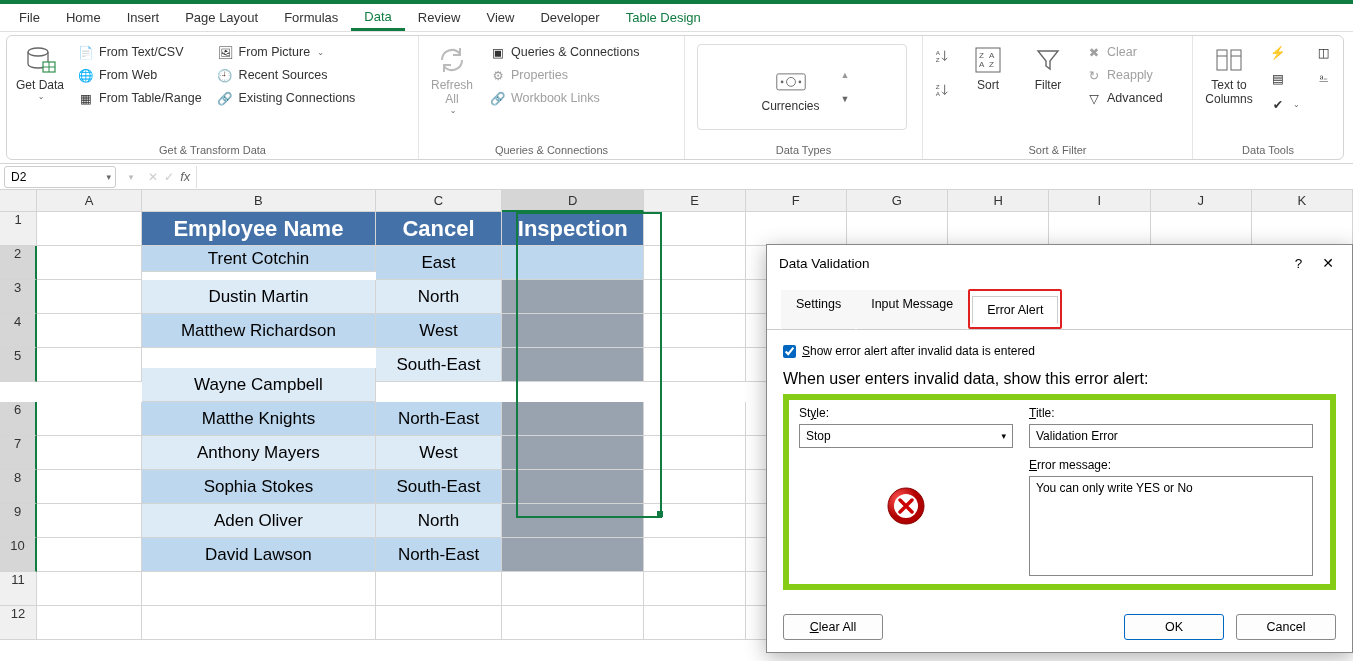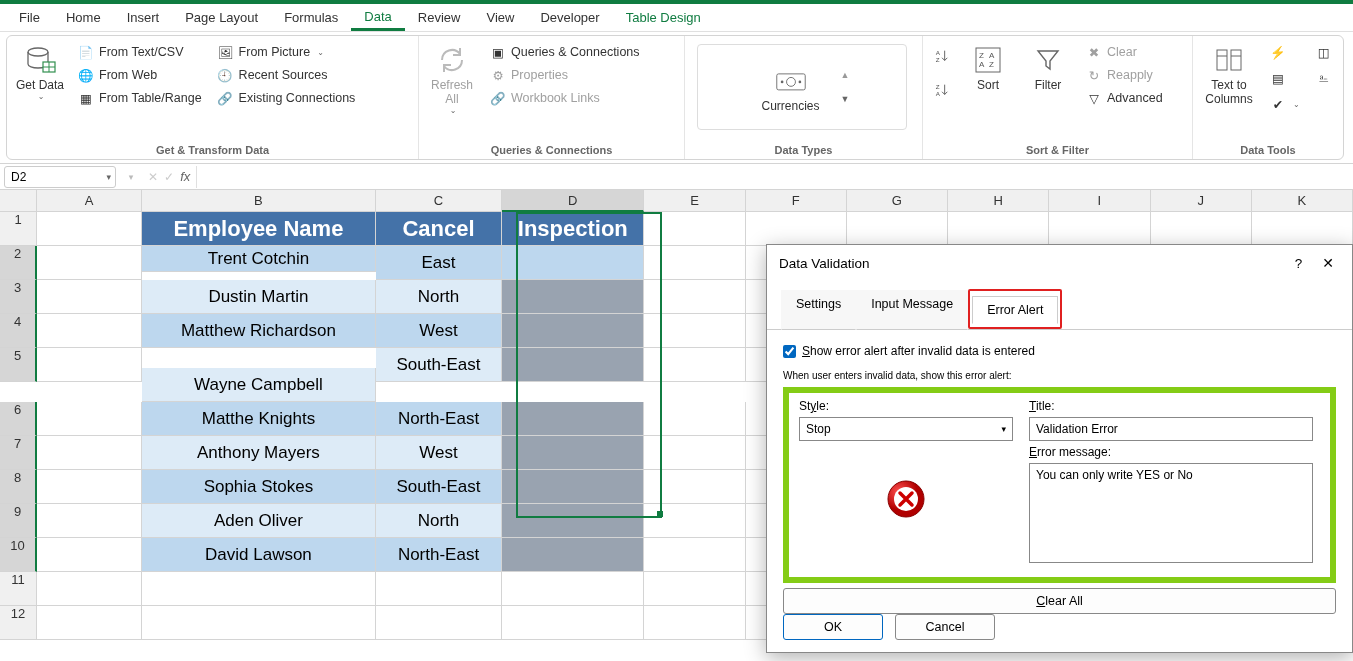--- a/index.html
+++ b/index.html
@@ -9,21 +9,21 @@
 
 .menu-bar { display: flex; align-items: center; height: 28px; padding: 0 6px; border-bottom: 1px solid #e0e0e0; }
 .menu-item { padding: 4px 13px; font-size: 13px; color: #333; cursor: pointer; }
 .menu-item.active { border-bottom: 3px solid #107c41; color: #107c41; font-weight: 500;}
 .menu-item.contextual { color: #107c41; }
 
 .ribbon { display: flex; background: #fff; border-bottom: 1px solid #d4d4d4; padding: 4px 6px 0; height: 132px; }
 .ribbon-panel { border: 1px solid #d4d4d4; border-radius: 6px; height: 125px; display: flex; position: relative; bottom:1px;}
 .ribbon-group { padding: 4px 8px 0; position: relative; display: flex; flex-direction: column; border-right: 1px solid #e5e5e5;}
 .ribbon-group:last-child { border-right: none; }
-.ribbon-group-label { font-size: 11px; color: #666; text-align: center; position: absolute; bottom: 3px; left:0; right:0;font-weight:bold;}
+.ribbon-group-label { font-size: 11px; color: #666; text-align: center; position: absolute; bottom: 3px; left:0; right:0;}
 .ribbon-row { display: flex; align-items: flex-start; gap: 10px; height: 100px;}
 .big-btn { display: flex; flex-direction: column; align-items: center; justify-content: flex-start; width: 50px; text-align: center; font-size: 12px; color: #333; padding-top: 4px; cursor:pointer;}
 .big-btn.disabled { color:#a0a0a0;}
 .big-icon { width: 32px; height: 32px; display:flex; align-items:center; justify-content:center; font-size: 28px; margin-bottom:2px;}
 .small-list { display: flex; flex-direction: column; gap: 3px; padding-top: 2px;}
 .small-btn { display: flex; align-items: center; gap: 5px; font-size: 12.5px; color: #333; cursor:pointer; white-space:nowrap; padding:2px 3px;}
 .small-btn.disabled { color:#a0a0a0; }
 .small-icon { width:16px; height:16px; display:inline-flex; align-items:center; justify-content:center; }
 .chev { font-size:8px; color:#666; margin-left:2px;}
 
@@ -52,29 +52,29 @@
 .dialog { position:absolute; left:766px; top:244px; width:587px; height:409px; background:#fff; border:1px solid #888; box-shadow:0 5px 20px rgba(0,0,0,.3); font-size:12px;}
 .dlg-title { display:flex; justify-content:space-between; align-items:center; padding:8px 12px; font-size:13.5px;}
 .dlg-close { font-size:14px; cursor:pointer; padding:2px 6px;}
 .tabs { display:flex; gap:0; padding-left:14px; margin-top:8px;}
 .tab { padding:6px 14px; font-size:12.5px; border:1px solid transparent; cursor:pointer; position:relative; top:1px; background:#f7f7f7; border-bottom:1px solid #ccc;}
 .tab.active { border:1px solid #ccc; border-bottom:1px solid #fff; background:#fff;}
 .tab-hl { border:2px solid #e02020; border-radius:2px; padding:4px 2px;}
 .tab-content { border-top:1px solid #ccc; padding:14px 16px;}
 .chk-row { display:flex; align-items:center; gap:6px; margin-bottom:12px;}
 .chk-row input { accent-color:#0067c0;}
-.section-label { font-size:10px; margin-bottom:6px;}
+.section-label { font-size:16px; margin-bottom:6px;}
 .red-box { border:6px solid #84cc16; padding:6px 10px 10px; position:relative; height:196px;}
 .form-row { display:flex; gap:16px;}
 .form-col { display:flex; flex-direction:column; gap:4px; }
 .select-box { width:214px; height:24px; border:1px solid #888; display:flex; align-items:center; padding:0 6px; justify-content:space-between; font-size:12px;}
 .txt-input { border:1px solid #888; height:24px; padding:0 6px; font-size:12px; width:284px;}
 .txt-area { border:1px solid #888; height:100px; width:284px; padding:4px 6px; font-size:12px; resize:none;}
 .err-icon-big { width:40px; height:40px; margin:34px auto 0; }
-.dlg-buttons { position:absolute; bottom:12px; left:0; right:0; display:flex; justify-content:space-between; padding:0 16px;flex-direction:column;}
+.dlg-buttons { position:absolute; bottom:12px; left:0; right:0; display:flex; justify-content:space-between; padding:0 16px;}
 .btn { border:1px solid #888; background:#fdfdfd; padding:5px 24px; font-size:12.5px; border-radius:3px; cursor:pointer; min-width:100px; text-align:center;}
 .btn.primary { border:1px solid #0067c0;}
 .underline-letter { text-decoration: underline; }
 
 .col-A{width:108px} .col-B{width:240px} .col-C{width:130px} .col-D{width:146px}
 .col-E,.col-F,.col-G,.col-H,.col-I,.col-J,.col-K{width:104px}
 
 svg { display:block; }
 .nb-chev{position:absolute; right:4px; font-size:9px; color:#666;}
 </style>
@@ -538,21 +538,21 @@
                 </defs>
               <circle cx="20" cy="20" r="18" fill="url(#rg)" stroke="#800" stroke-width="1"></circle>
               <circle cx="20" cy="20" r="12" fill="#fff"></circle>
               <path d="M14 14l12 12M26 14l-12 12" stroke="#c00" stroke-width="3.5" stroke-linecap="round"></path>
             </svg>
           </div>
         </div>
         <div class="form-col">
           <label><span class="underline-letter">T</span>itle:</label>
           <input class="txt-input" value="Validation Error" style="">
-          <label style=""><span class="underline-letter">E</span>rror message:</label>
+          <label style="margin-top:6px;"><span class="underline-letter">E</span>rror message:</label>
           <textarea class="txt-area" style="">You can only write YES or No</textarea>
         </div>
       </div>
     </div>
   </div>
   <div class="dlg-buttons">
     <div class="btn"><span class="underline-letter">C</span>lear All</div>
     <div style="display:flex; gap:12px;">
       <div class="btn primary">OK</div>
       <div class="btn">Cancel</div>

